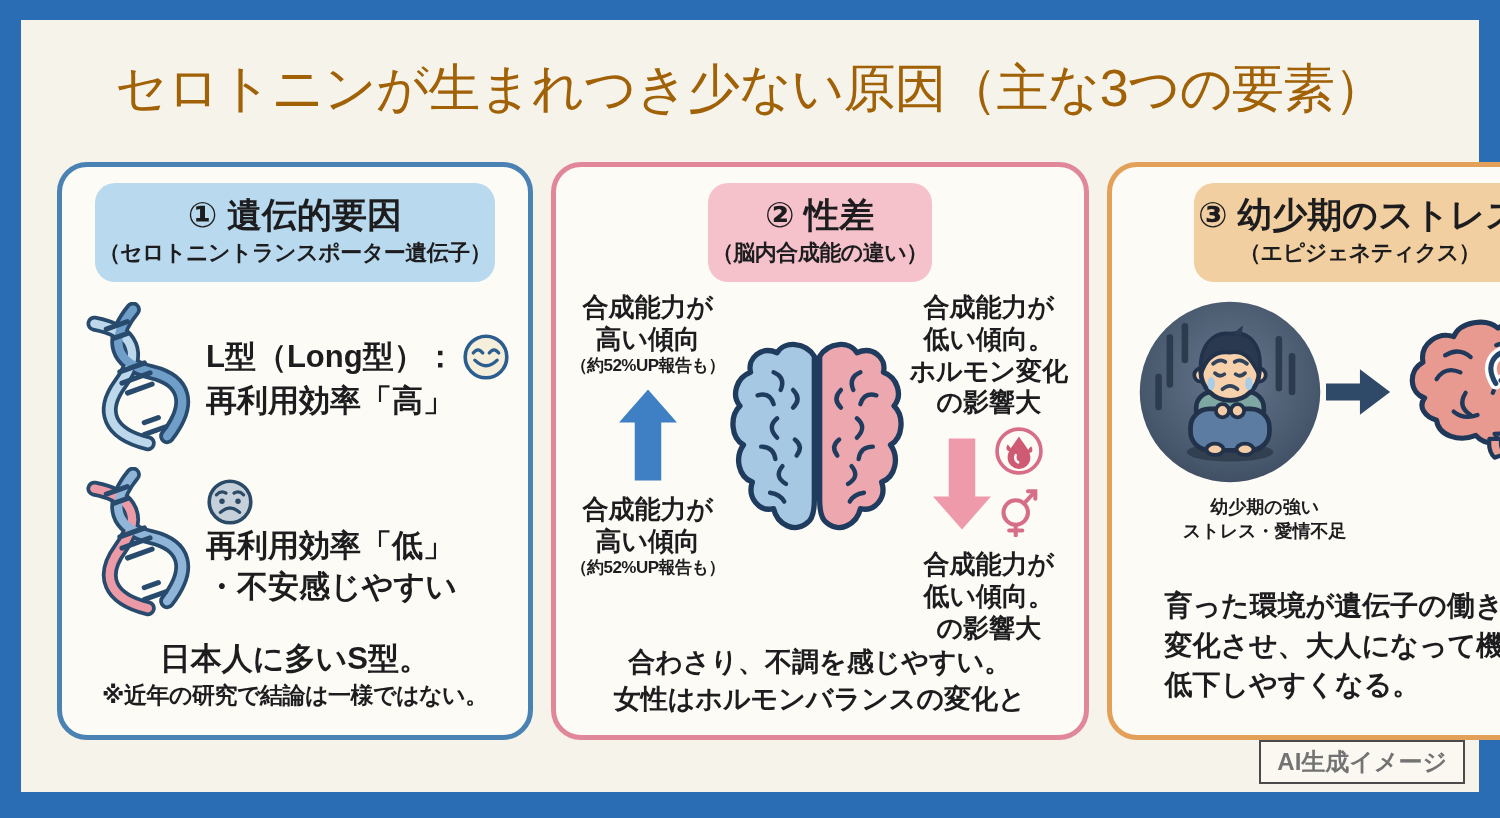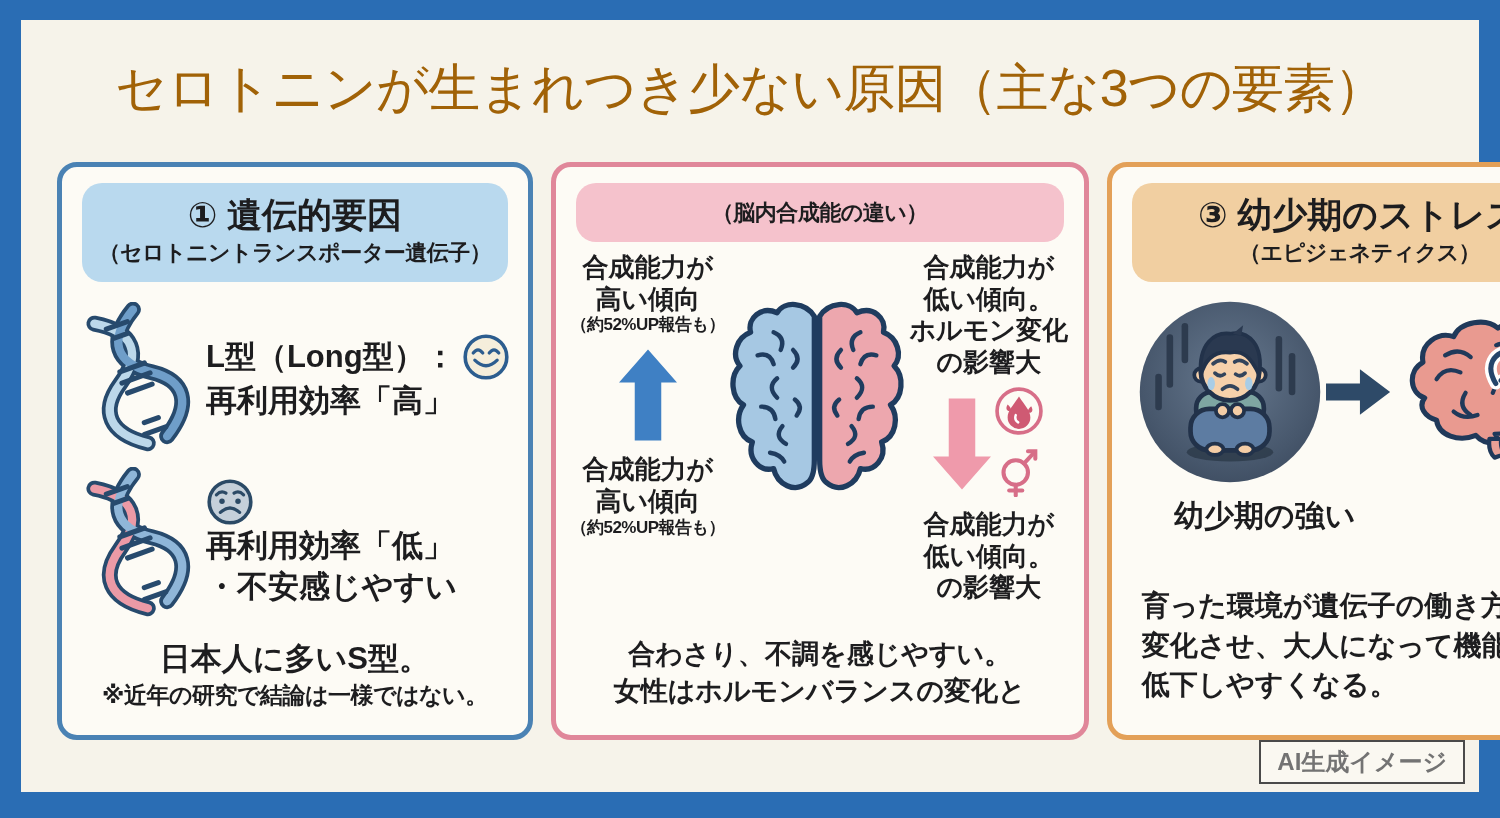--- a/index.html
+++ b/index.html
@@ -6,22 +6,22 @@
   body { background:#ffffff; font-family:"Liberation Sans","DejaVu Sans",sans-serif; color:#1d1d1f; }
   .page { position:relative; width:1500px; height:818px; background:#2a6db4; overflow:hidden; }
   .canvas { position:absolute; left:21px; top:20px; width:1458px; height:772px; background:#f6f3ea; }
 
   .title { position:absolute; left:0; top:0; width:100%; height:138px;
            display:flex; align-items:center; justify-content:center;
            font-size:52px; font-weight:400; color:#a16207; letter-spacing:-1px; white-space:nowrap; }
 
   .panels { position:absolute; left:36px; top:142px; width:1386px; height:578px;
             display:flex; gap:18px; }
-  .panel { flex:1 1 0; background:#fdfbf5; border-radius:20px; padding:14px 16px;
-           display:flex; flex-direction:column; }
+  .panel { flex:1 1 0; background:#fdfbf5; border-radius:30px; padding:14px 16px;
+           display:flex; flex-direction:column;align-items:center; }
   .panel.p1 { border:5px solid #4a82b4; }
   .panel.p2 { border:5px solid #e0879a; }
   .panel.p3 { border:5px solid #e3a058; }
 
   .pill { border-radius:20px; text-align:center; padding:12px 4px 14px; margin:2px 4px 0; }
   .p1 .pill { background:#b9d9ee; }
   .p2 .pill { background:#f5c2cc; }
   .p3 .pill { background:#f1cfa1; }
   .pill .h  { font-size:35px; font-weight:700; line-height:1.15; }
   .pill .sh { font-size:22px; font-weight:700; letter-spacing:-0.5px; white-space:nowrap; margin-top:3px; }
@@ -51,21 +51,21 @@
   .s-icon-stack { display:flex; flex-direction:column; align-items:center; margin-left:2px; }
   svg.droplet { width:52px; height:52px; }
   svg.gender { width:46px; height:62px; margin-top:-2px; }
   .s-note { margin-top:auto; text-align:center; font-size:27px; font-weight:700; line-height:1.35; padding-bottom:12px; white-space:nowrap; }
 
   
   .c-illo { display:grid; grid-template-columns:188px 70px auto; align-items:center; padding:16px 2px 0 8px; }
   svg.child { width:188px; height:188px; }
   svg.arrow-r { width:66px; height:58px; justify-self:center; }
   svg.brain3 { width:196px; height:168px; justify-self:center; }
-  .c-caption { grid-column:1 / span 2; text-align:center; font-size:30px; font-weight:700; line-height:1.3; margin-top:10px; white-space:nowrap; }
+  .c-caption { grid-column:1 / span 2; text-align:center; font-size:18px; font-weight:700; line-height:1.3; margin-top:10px; white-space:nowrap; }
   .c-note { margin-top:auto; font-size:28px; font-weight:700; line-height:1.42; padding:0 8px 16px 14px; }
 
   .ai-label { position:absolute; right:14px; bottom:8px; border:2px solid #4a4a4a;
               background:#faf8f1; padding:4px 16px; font-size:24px; font-weight:600; color:#737373; }
 </style>
 </head>
 <body>
 
 <div class="page">
   <div class="canvas">
@@ -153,20 +153,21 @@
         </div>
 
         <div class="g-note">
           <div class="g-note1">日本人に多いS型。</div>
           <div class="g-note2">※近年の研究で結論は一様ではない。</div>
         </div>
       </section>
 
       <section class="panel p2">
         <header class="pill">
+          <div class="h">② 性差</div>
           <div class="sh">（脳内合成能の違い）</div>
         </header>
 
         <div class="s-body">
           <div class="s-col left">
             <div class="s-txt">
               <div>合成能力が</div>
               <div>高い傾向</div>
               <div class="small">（約52%UP報告も）</div>
             </div>
@@ -326,20 +327,21 @@
                     <line x1="4" y1="82" x2="22" y2="82"></line>
                 </g>
               </defs>
               <use href="#dna3" stroke="#ffffff" stroke-width="14" stroke-linecap="round"></use>
               <use href="#dna3" stroke="#24456b" stroke-width="6" stroke-linecap="round"></use>
             </g>
           </svg>
 
           <div class="c-caption">
             <div>幼少期の強い</div>
+            <div>ストレス・愛情不足</div>
           </div>
         </div>
 
         <div class="c-note">
           <div>育った環境が遺伝子の働き方を</div>
           <div>変化させ、大人になって機能が</div>
           <div>低下しやすくなる。</div>
         </div>
       </section>
 

